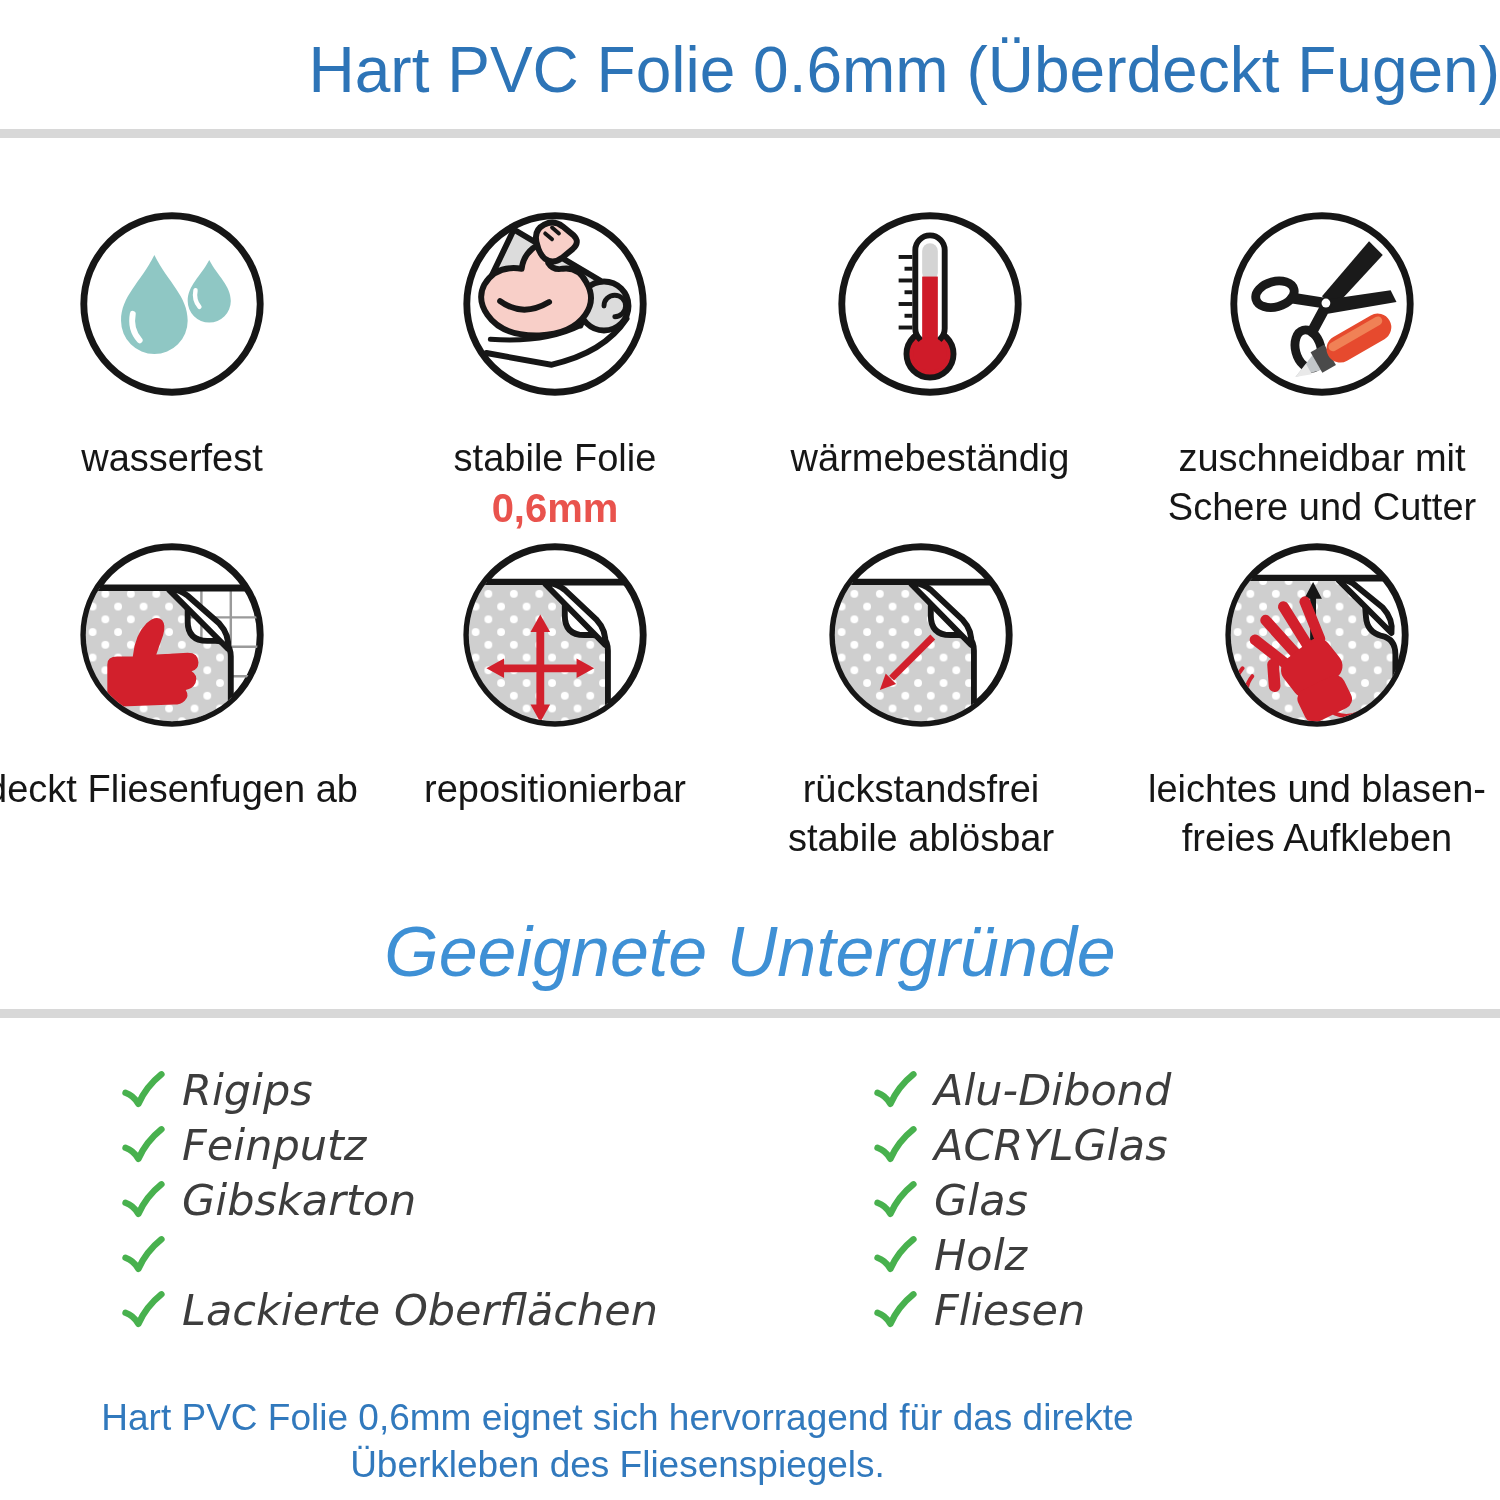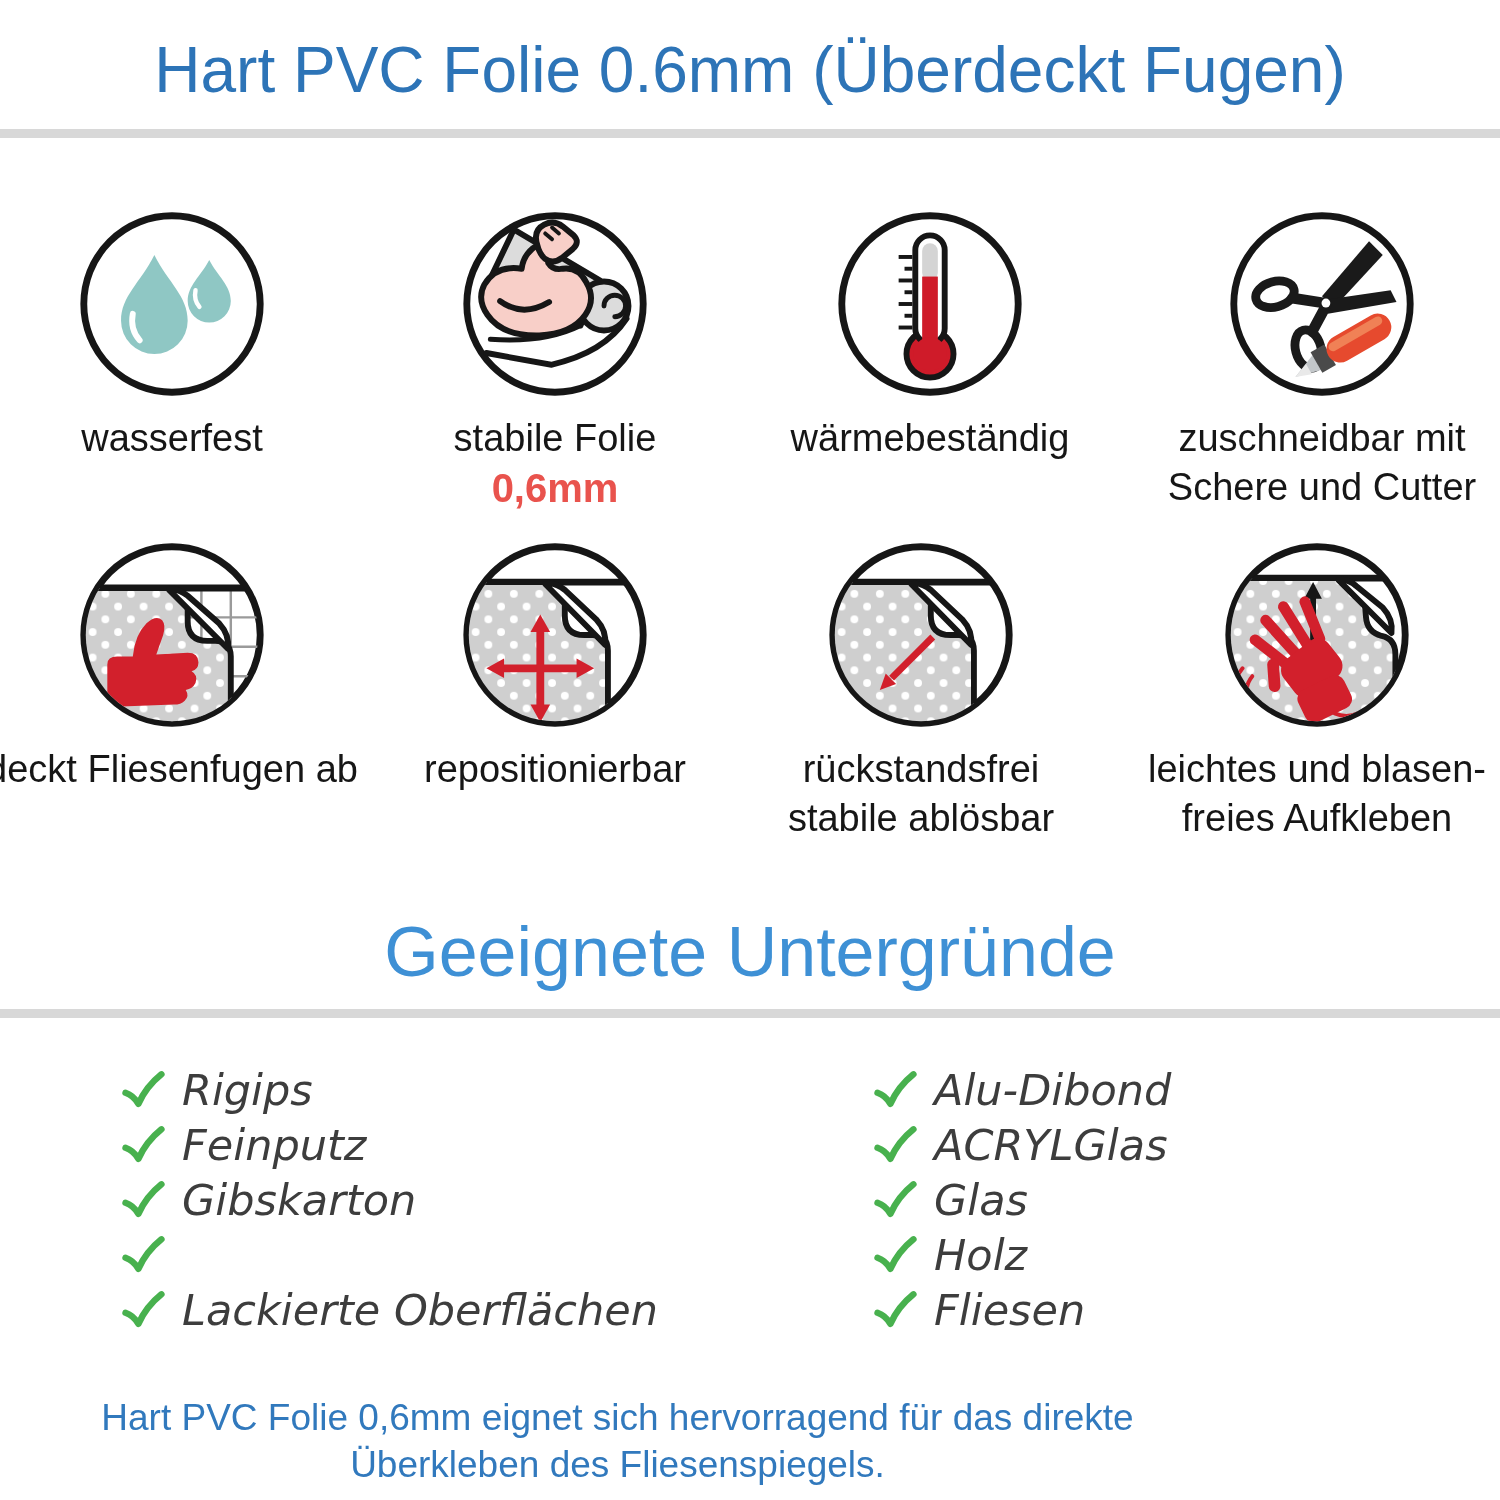--- a/index.html
+++ b/index.html
@@ -1,31 +1,31 @@
 <!DOCTYPE html>
 <html><head>
 <meta charset="utf-8">
 <style>
   html,body{margin:0;padding:0;background:#fff;}
   #stage{position:relative;width:1500px;height:1500px;background:#fff;overflow:hidden;
          font-family:"Liberation Sans",sans-serif;}
-  .title{position:absolute;top:30px;left:0;width:1500px;text-align:center;
+  .title{position:absolute;top:30px;left:0;width:1500px;text-align:right;
          font-size:64px;line-height:1.25;color:#2d74b7;}
   .divider{position:absolute;left:0;width:1500px;height:9px;background:#d8d8d8;}
   #div-top{top:129px;}
   #div-mid{top:1009px;}
   .feat{position:absolute;width:380px;display:flex;flex-direction:column;align-items:center;}
   .feat svg.fico{width:196px;height:196px;display:block;}
   .flabel{font-size:38px;line-height:1.28;color:#161616;text-align:center;white-space:nowrap;}
-  .flabel.first{margin-top:12px;}
+  .flabel.first{margin-top:32px;}
   .flabel:empty{display:none;}
   .fsub{font-size:40px;line-height:1.28;color:#e9534d;text-align:right;font-weight:bold;}
   .fsub:empty{display:none;}
   .subheading{position:absolute;top:912px;left:0;width:1500px;text-align:center;
-              font-size:70px;color:#3e90d5;}
+              font-size:70px;color:#3e90d5;font-style:italic;}
   .col{position:absolute;top:1066px;display:flex;flex-direction:column;}
   #col-left{left:120px;}
   #col-right{left:872px;text-align:right;}
   .li{display:flex;align-items:center;height:48px;margin-bottom:7px;}
   .chk{width:46px;height:46px;flex:0 0 46px;margin-right:16px;}
   .litext{font-size:43px;color:#3d3d3d;font-family:"DejaVu Sans","Liberation Sans",sans-serif;
           white-space:nowrap;font-style:italic;}
   .footer{position:absolute;top:1394px;left:0;width:1235px;text-align:center;
           font-size:37px;line-height:1.28;color:#3179bd;}
 </style>

